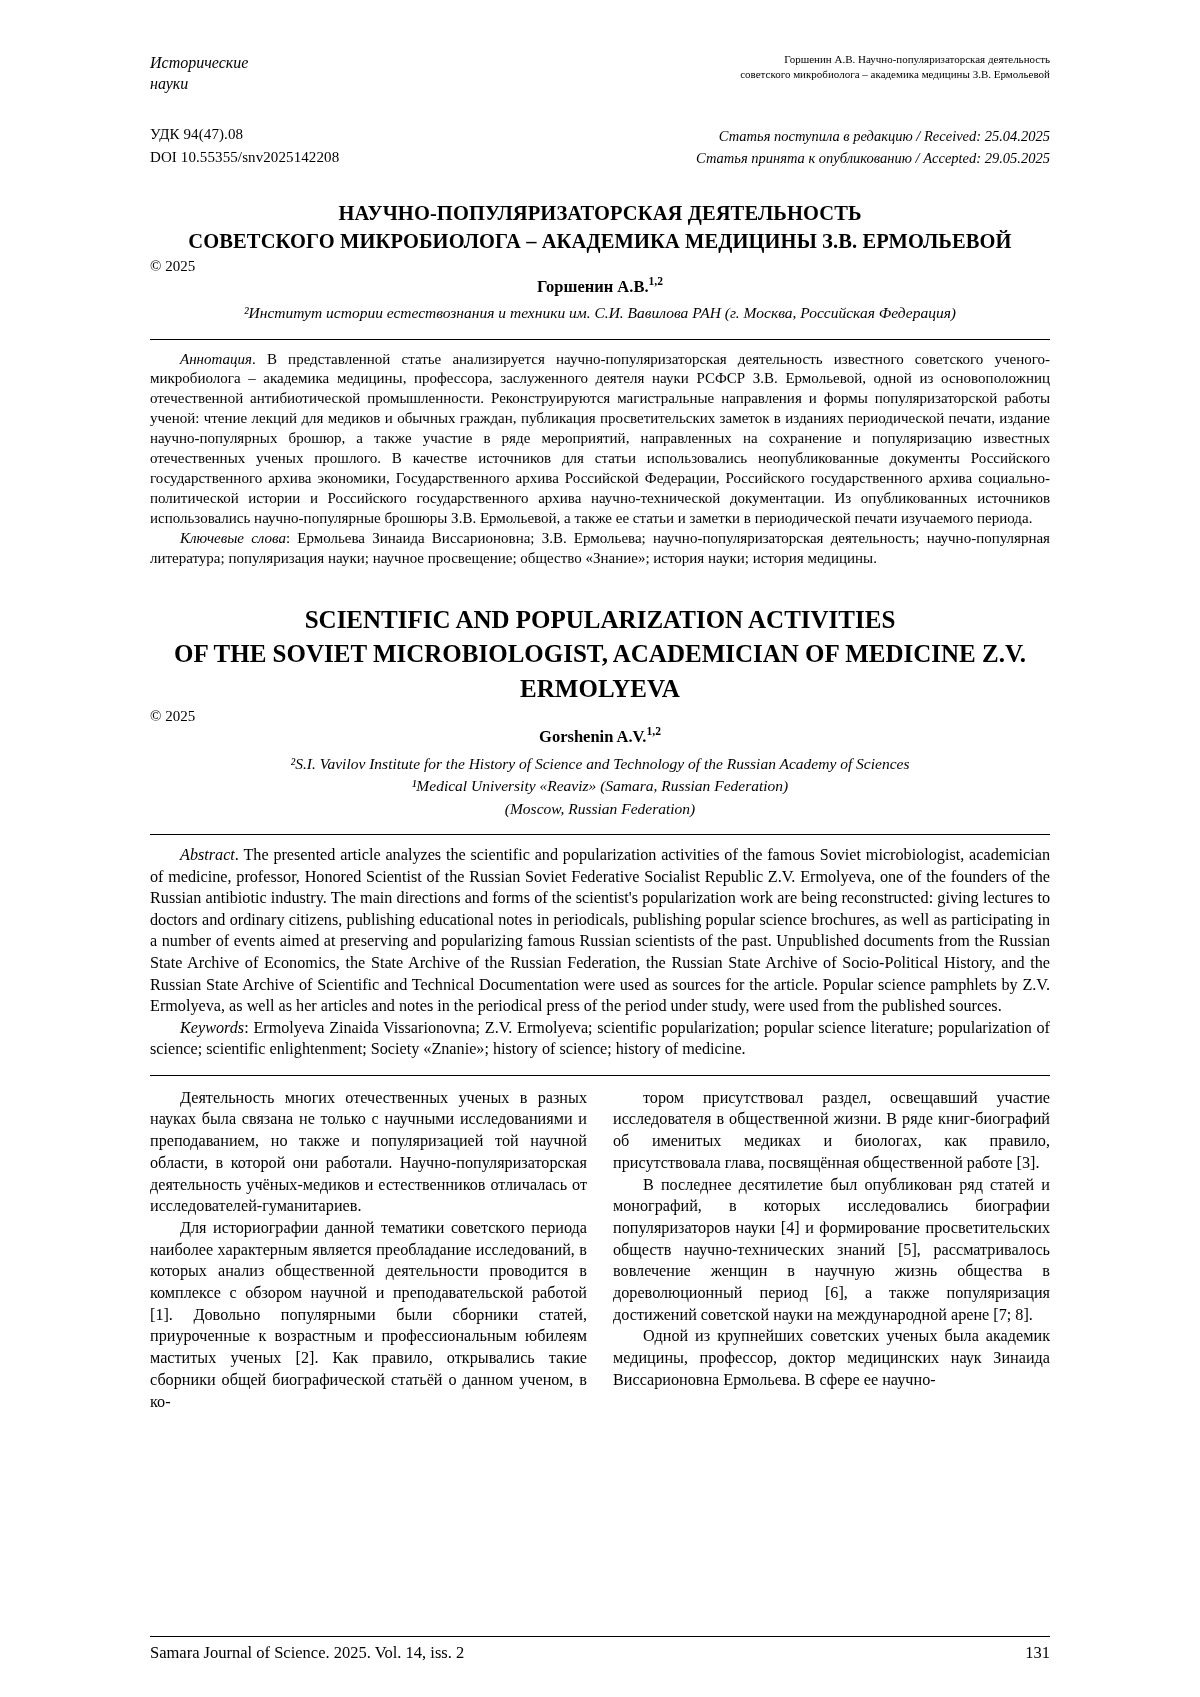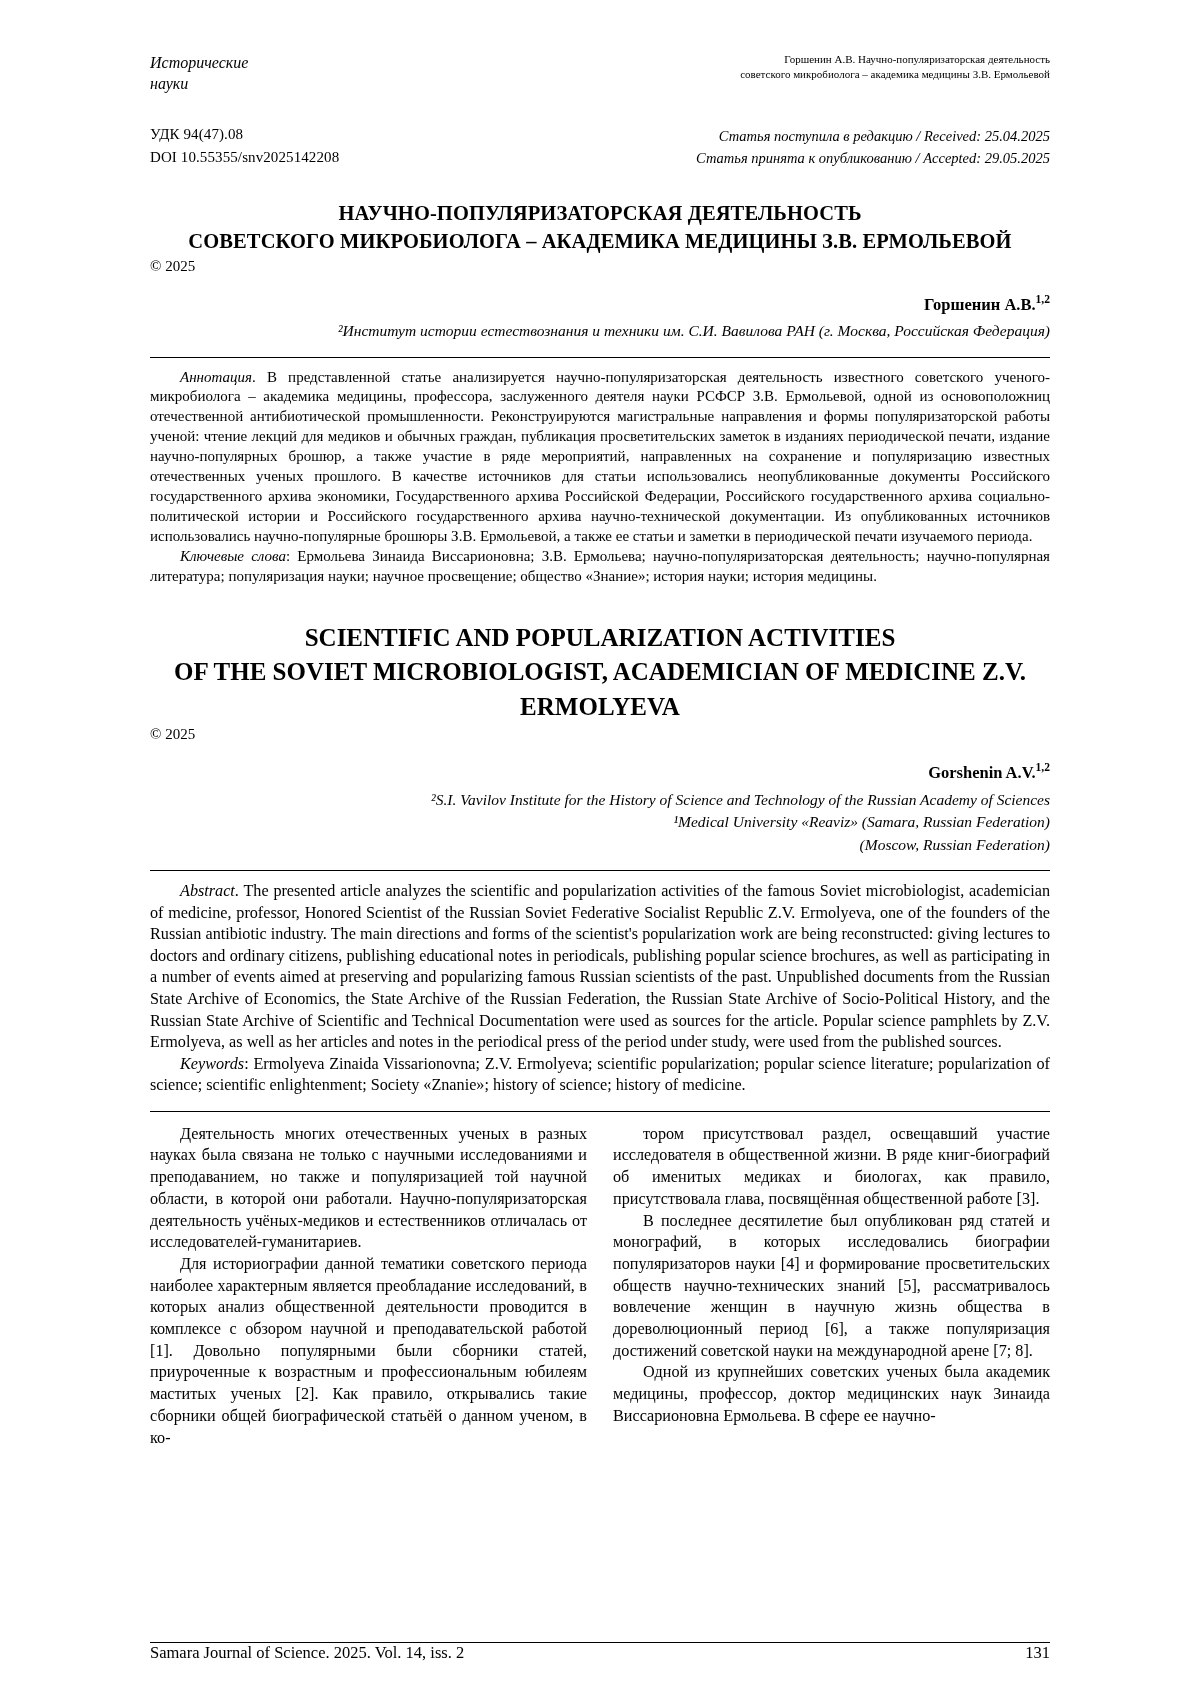--- a/index.html
+++ b/index.html
@@ -68,22 +68,21 @@
     font-weight: bold;
     font-size: 20.5px;
     line-height: 1.35;
     letter-spacing: .1px;
   }
   .copyright {
     font-size: 15px;
     margin-top: 2px;
   }
   .authors {
-    text-align: right;
-    margin-top: 18px;
+    text-align: center;
   }
   .author-name {
     font-weight: bold;
     font-size: 16.5px;
     margin-bottom: 6px;
   }
   .affil {
     font-style: italic;
     font-size: 15.5px;
     line-height: 1.45;
@@ -138,20 +137,21 @@
   }
   .col p { margin: 0; text-indent: 30px; }
 
   
   .footer {
     position: absolute;
     left: 150px;
     right: 150px;
     bottom: 34px;
     border-top: 1.2px solid #000;
+    padding-top: 6px;
     display: flex;
     justify-content: space-between;
     font-size: 16.5px;
   }
 </style>
 </head>
 <body>
 
 <div class="page">
 

